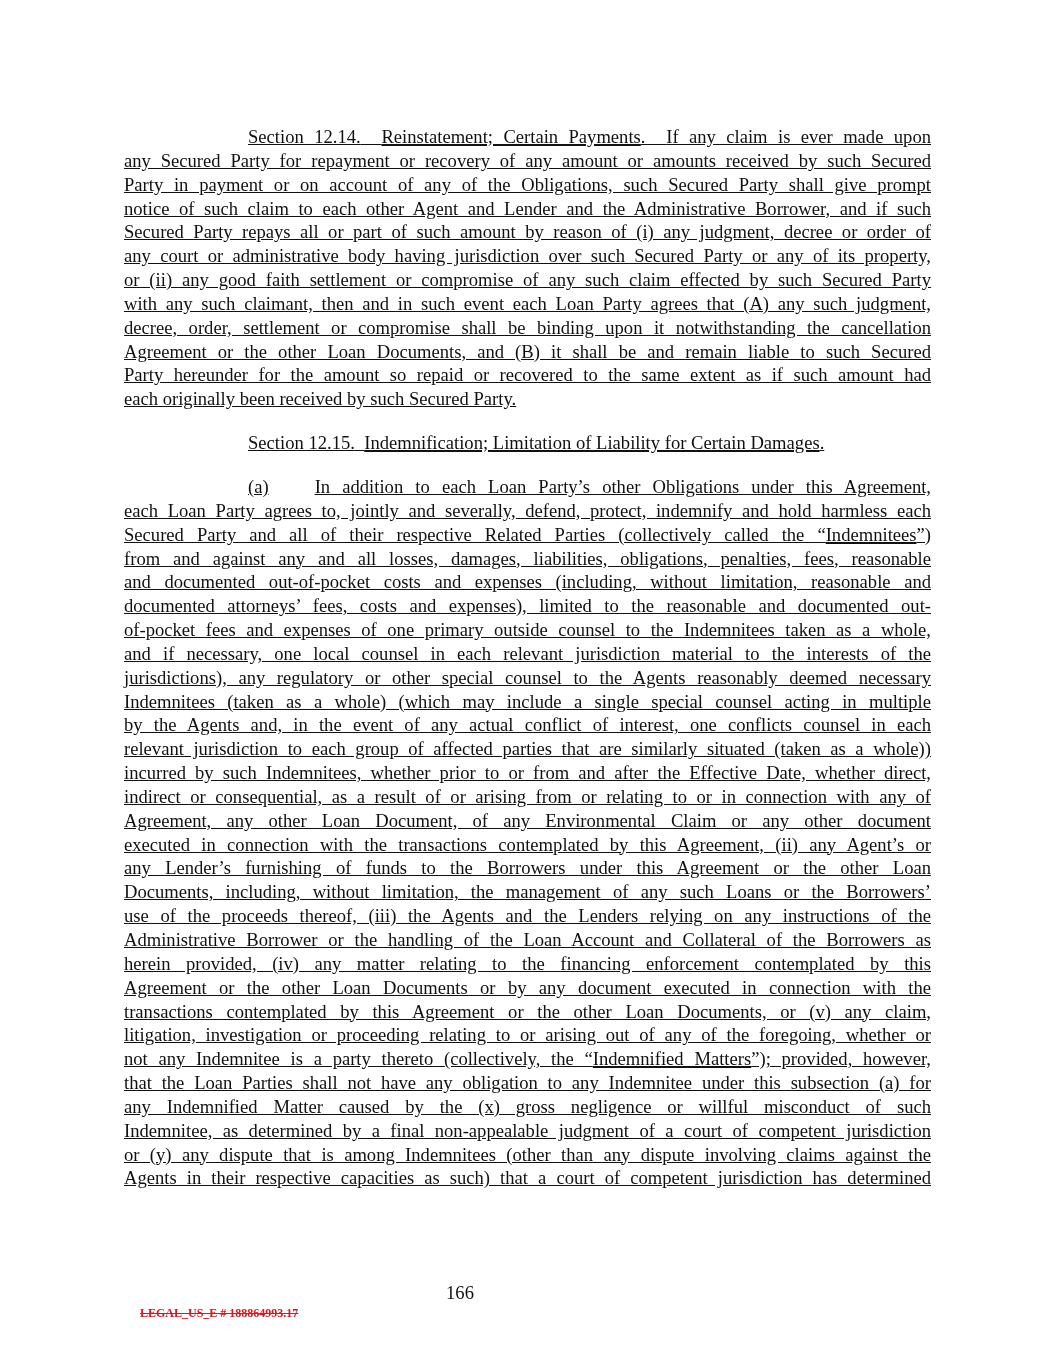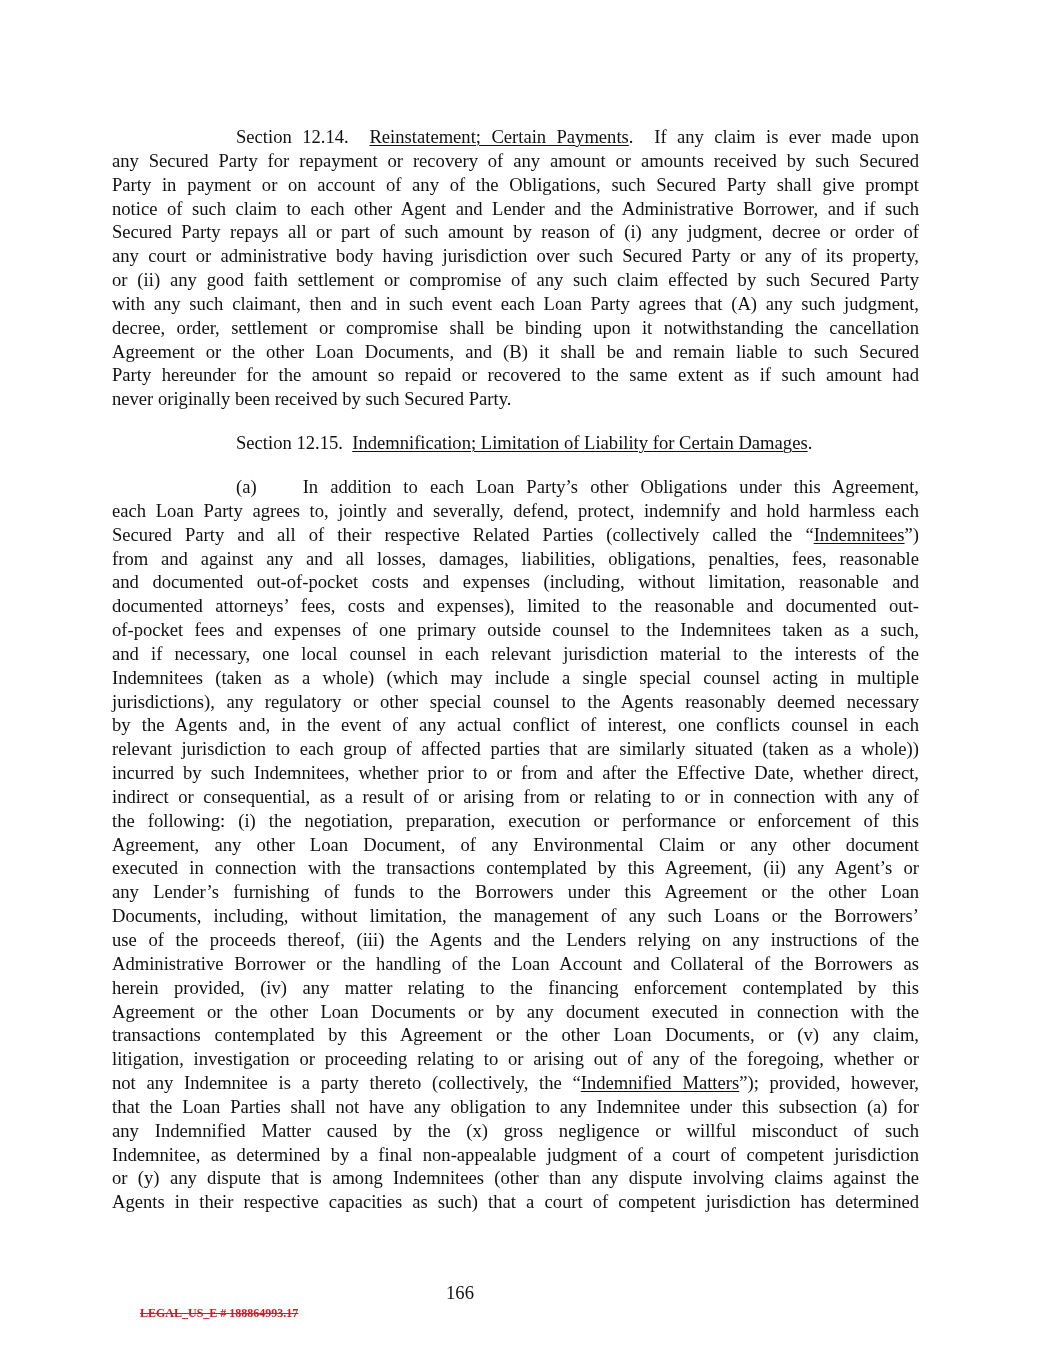--- a/index.html
+++ b/index.html
@@ -1,18 +1,18 @@
 <!DOCTYPE html>
 <html><head>
 <meta charset="utf-8">
 <style>
   html, body { margin: 0; padding: 0; background: #ffffff; }
   body { width: 1055px; height: 1365px; position: relative; overflow: hidden;
          font-family: "Liberation Serif", "DejaVu Serif", serif; color: #111; }
-  .page { position: absolute; left: 112px; top: 125px; width: 807px; }
+  .page { position: absolute; left: 124px; top: 125px; width: 807px; text-decoration: underline; }
   .line { font-size: 18.6px; line-height: 23.85px; height: 23.85px;
           text-align: justify; text-align-last: justify; white-space: nowrap; overflow: visible; }
   .line.last { text-align-last: left; }
   .line.nojust { text-align: right; text-align-last: left; }
   .gap { height: 20px; }
   .u { text-decoration: underline; text-underline-offset: 2px; text-decoration-thickness: 1px; }
   .ind1 { padding-left: 124px; }
   .tab { display: inline-block; width: 46px; }
   .pagenum { position: absolute; left: 0; width: 920px; top: 1282px; text-align: center;
              font-size: 18.6px; }
@@ -32,50 +32,49 @@
   <div class="line">any Secured Party for repayment or recovery of any amount or amounts received by such Secured</div>
   <div class="line">Party in payment or on account of any of the Obligations, such Secured Party shall give prompt</div>
   <div class="line">notice of such claim to each other Agent and Lender and the Administrative Borrower, and if such</div>
   <div class="line">Secured Party repays all or part of such amount by reason of (i) any judgment, decree or order of</div>
   <div class="line">any court or administrative body having jurisdiction over such Secured Party or any of its property,</div>
   <div class="line">or (ii) any good faith settlement or compromise of any such claim effected by such Secured Party</div>
   <div class="line">with any such claimant, then and in such event each Loan Party agrees that (A) any such judgment,</div>
   <div class="line">decree, order, settlement or compromise shall be binding upon it notwithstanding the cancellation</div>
   <div class="line">Agreement or the other Loan Documents, and (B) it shall be and remain liable to such Secured</div>
   <div class="line">Party hereunder for the amount so repaid or recovered to the same extent as if such amount had</div>
-  <div class="line last">never originally been received by such Secured Party.</div>
+  <div class="line last">each originally been received by such Secured Party.</div>
 
   <div class="gap"></div>
 
   <div class="line nojust ind1">
     <span>Section 12.15.</span>&nbsp;
     <span class="u">Indemnification; Limitation of Liability for Certain Damages</span>.
   </div>
 
   <div class="gap"></div>
 
   <div class="line ind1">
     <span>(a)</span><span class="tab"></span><span>In addition to each Loan Party’s other Obligations under this Agreement,</span>
   </div>
   <div class="line">each Loan Party agrees to, jointly and severally, defend, protect, indemnify and hold harmless each</div>
   <div class="line">
     <span>Secured Party and all of their respective Related Parties (collectively called the “</span><span class="u">Indemnitees</span><span>”)</span>
   </div>
   <div class="line">from and against any and all losses, damages, liabilities, obligations, penalties, fees, reasonable</div>
   <div class="line">and documented out-of-pocket costs and expenses (including, without limitation, reasonable and</div>
   <div class="line">documented attorneys’ fees, costs and expenses), limited to the reasonable and documented out-</div>
-  <div class="line">of-pocket fees and expenses of one primary outside counsel to the Indemnitees taken as a such,</div>
+  <div class="line">of-pocket fees and expenses of one primary outside counsel to the Indemnitees taken as a whole,</div>
   <div class="line">and if necessary, one local counsel in each relevant jurisdiction material to the interests of the</div>
+  <div class="line">jurisdictions), any regulatory or other special counsel to the Agents reasonably deemed necessary</div>
   <div class="line">Indemnitees (taken as a whole) (which may include a single special counsel acting in multiple</div>
-  <div class="line">jurisdictions), any regulatory or other special counsel to the Agents reasonably deemed necessary</div>
   <div class="line">by the Agents and, in the event of any actual conflict of interest, one conflicts counsel in each</div>
   <div class="line">relevant jurisdiction to each group of affected parties that are similarly situated (taken as a whole))</div>
   <div class="line">incurred by such Indemnitees, whether prior to or from and after the Effective Date, whether direct,</div>
   <div class="line">indirect or consequential, as a result of or arising from or relating to or in connection with any of</div>
-  <div class="line">the following:  (i) the negotiation, preparation, execution or performance or enforcement of this</div>
   <div class="line">Agreement, any other Loan Document, of any Environmental Claim or any other document</div>
   <div class="line">executed in connection with the transactions contemplated by this Agreement, (ii) any Agent’s or</div>
   <div class="line">any Lender’s furnishing of funds to the Borrowers under this Agreement or the other Loan</div>
   <div class="line">Documents, including, without limitation, the management of any such Loans or the Borrowers’</div>
   <div class="line">use of the proceeds thereof, (iii) the Agents and the Lenders relying on any instructions of the</div>
   <div class="line">Administrative Borrower or the handling of the Loan Account and Collateral of the Borrowers as</div>
   <div class="line">herein provided, (iv) any matter relating to the financing enforcement contemplated by this</div>
   <div class="line">Agreement or the other Loan Documents or by any document executed in connection with the</div>
   <div class="line">transactions contemplated by this Agreement or the other Loan Documents, or (v) any claim,</div>
   <div class="line">litigation, investigation or proceeding relating to or arising out of any of the foregoing, whether or</div>

